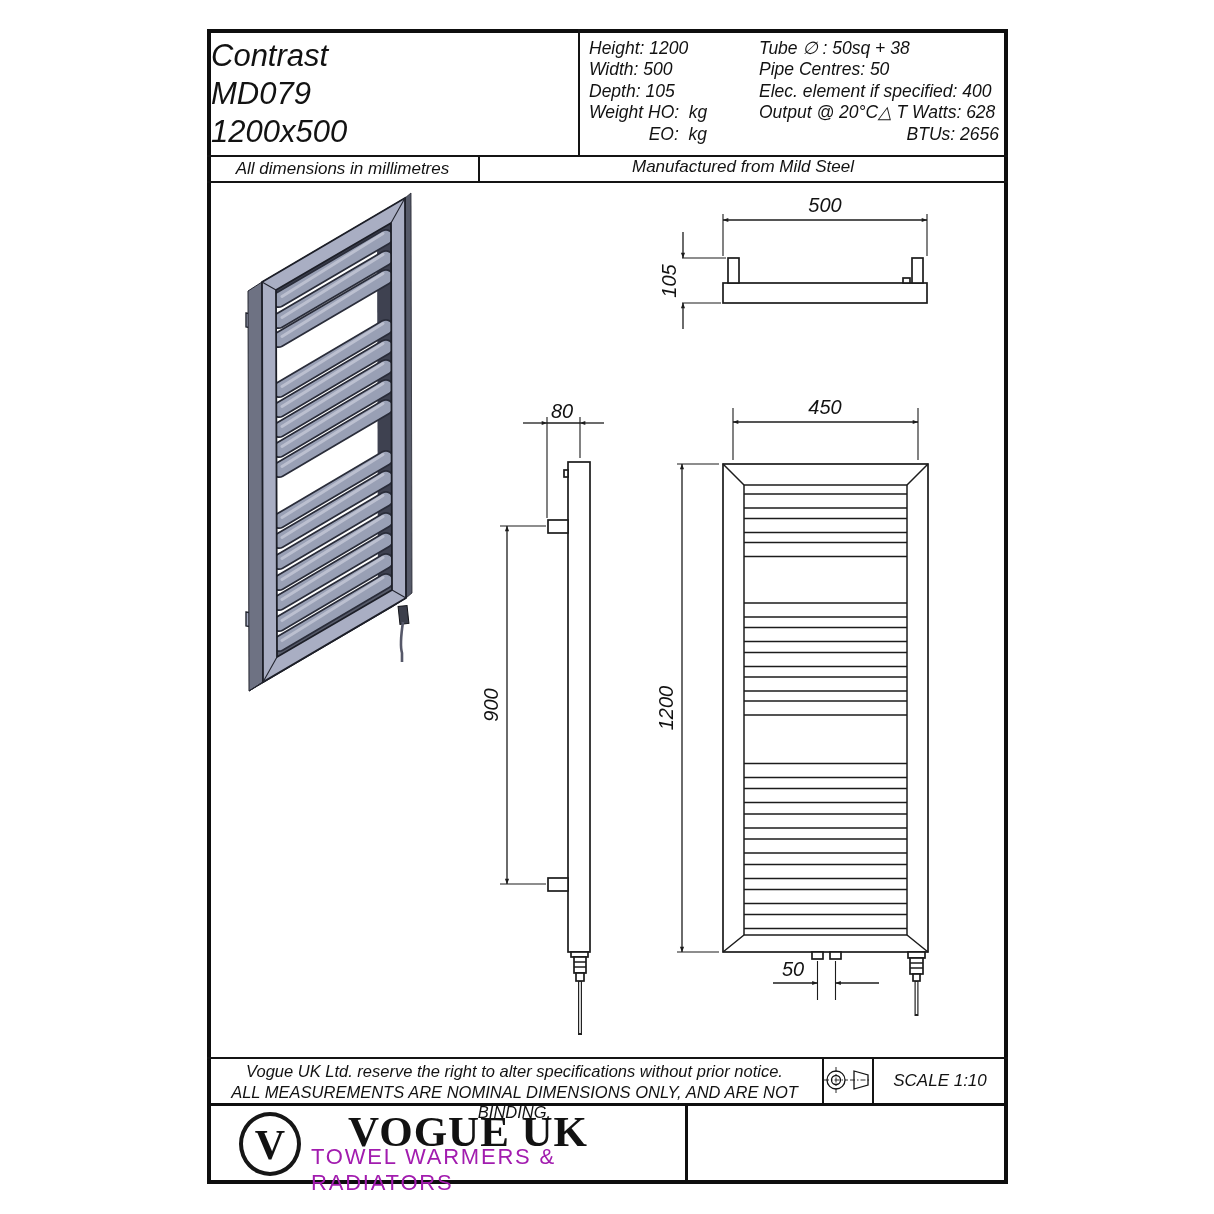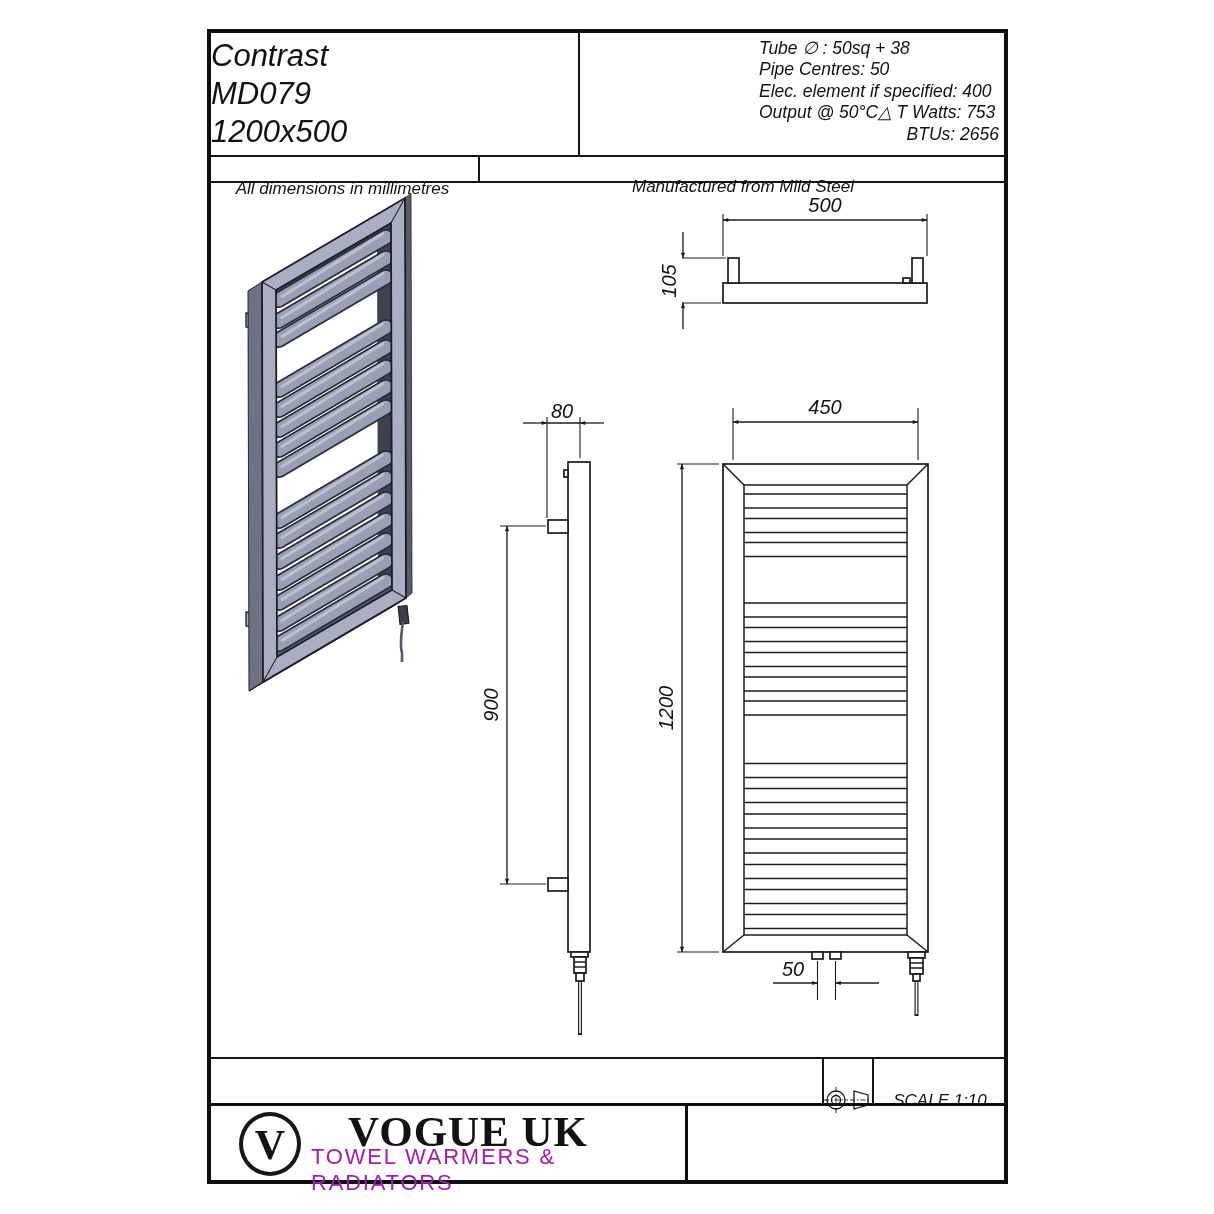--- a/index.html
+++ b/index.html
@@ -4,21 +4,21 @@
 <style>
   html,body{margin:0;padding:0;background:#fff;}
   .sheet{position:relative;width:1214px;height:1214px;background:#fff;
          font-family:"Liberation Sans",sans-serif;color:#121212;overflow:hidden;}
   .abs{position:absolute;}
   .frame{position:absolute;left:207px;top:29px;width:801px;height:1155px;
          border:4px solid #0e0e0e;box-sizing:border-box;}
   .hline{position:absolute;background:#141414;height:2px;}
   .vline{position:absolute;background:#141414;width:2px;}
   .thick{background:#0e0e0e;}
-  .center{display:flex;align-items:center;justify-content:center;margin-top:20px;}
+  .center{display:flex;align-items:center;justify-content:center;}
   .it{font-style:italic;}
   
   .title-cell{left:211px;top:33px;width:366px;height:122px;display:flex;flex-direction:column;
               justify-content:center;align-items:flex-start;font-style:italic;font-size:31px;line-height:38px;}
   .specs-cell{left:581px;top:33px;width:425px;height:122px;font-style:italic;font-size:17.5px;}
   .spec-col1{position:absolute;left:8px;top:5px;width:118px;}
   .spec-col2{position:absolute;left:178px;top:5px;width:240px;}
   .spec-line{height:21.4px;white-space:pre;}
   .spec-line.right{text-align:right;}
   .notes-left{left:207px;top:157px;width:271px;height:24px;font-size:17px;}
@@ -60,25 +60,32 @@
   <div class="vline" style="left:872px;top:1057px;height:46px;"></div>
   <div class="vline thick" style="left:685px;top:1103px;height:81px;width:3px;"></div>
 
   <div class="abs title-cell">
     <div>Contrast</div>
     <div>MD079</div>
     <div>1200x500</div>
   </div>
 
   <div class="abs specs-cell">
+    <div class="spec-col1">
+      <div class="spec-line">Height: 1200</div>
+      <div class="spec-line">Width: 500</div>
+      <div class="spec-line">Depth: 105</div>
+      <div class="spec-line">Weight HO:  kg</div>
+      <div class="spec-line right">EO:  kg</div>
+    </div>
     <div class="spec-col2">
       <div class="spec-line">Tube ∅ : 50sq + 38</div>
       <div class="spec-line">Pipe Centres: 50</div>
       <div class="spec-line">Elec. element if specified: 400</div>
-      <div class="spec-line">Output @ 50°C△ T Watts: 753</div>
+      <div class="spec-line">Output @ 20°C△ T Watts: 628</div>
       <div class="spec-line right">BTUs: 2656</div>
     </div>
   </div>
 
   <div class="abs center it notes-left">All dimensions in millimetres</div>
   <div class="abs center it notes-right">Manufactured from Mild Steel</div>
 
   <svg class="abs" style="left:211px;top:181px;" width="794" height="876" viewBox="211 181 794 876">
     <defs>
       <marker id="arr" viewBox="0 0 10 10" refX="9.7" refY="5" markerWidth="10" markerHeight="4.2" orient="auto-start-reverse">
@@ -178,20 +185,24 @@
       <path class="ext" d="M677 464H719M677 952H719"></path>
       <line class="dim" x1="682" y1="464" x2="682" y2="952" marker-start="url(#arr)" marker-end="url(#arr)"></line>
       <text transform="translate(673 708) rotate(-90)" text-anchor="middle">1200</text>
       <path class="ext" d="M817.5 961V1000M835.5 961V1000"></path>
       <line class="dim" x1="773" y1="983" x2="817.5" y2="983" marker-end="url(#arr)"></line>
       <line class="dim" x1="879" y1="983" x2="835.5" y2="983" marker-end="url(#arr)"></line>
       <text x="793" y="976" text-anchor="middle">50</text>
     </g>
   </svg>
 
+  <div class="abs disclaimer">
+    <div>Vogue UK Ltd. reserve the right to alter specifications without prior notice.</div>
+    <div>ALL MEASUREMENTS ARE NOMINAL DIMENSIONS ONLY, AND ARE NOT BINDING.</div>
+  </div>
 
   <div class="abs projsym center">
     <svg width="48" height="44" viewBox="0 0 48 44">
       <g fill="none" stroke="#141414" stroke-width="1.3">
         <circle cx="13" cy="22" r="9"></circle>
         <circle cx="13" cy="22" r="4.5"></circle>
         <path d="M13 9V35M1 22H25" stroke-width="0.9" stroke-dasharray="5 2 1.5 2"></path>
         <path d="M31 13 L31 31 L45 27 L45 17 Z"></path>
         <path d="M27 22H47" stroke-width="0.9" stroke-dasharray="5 2 1.5 2"></path>
       </g>

